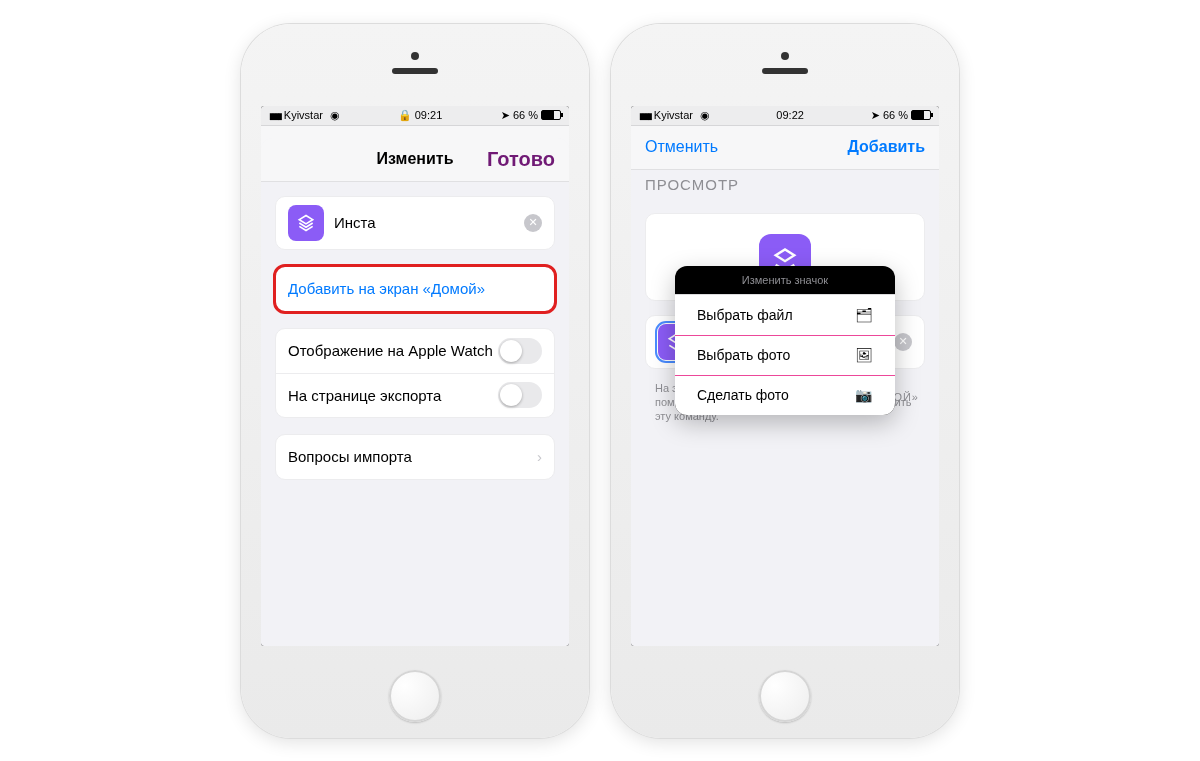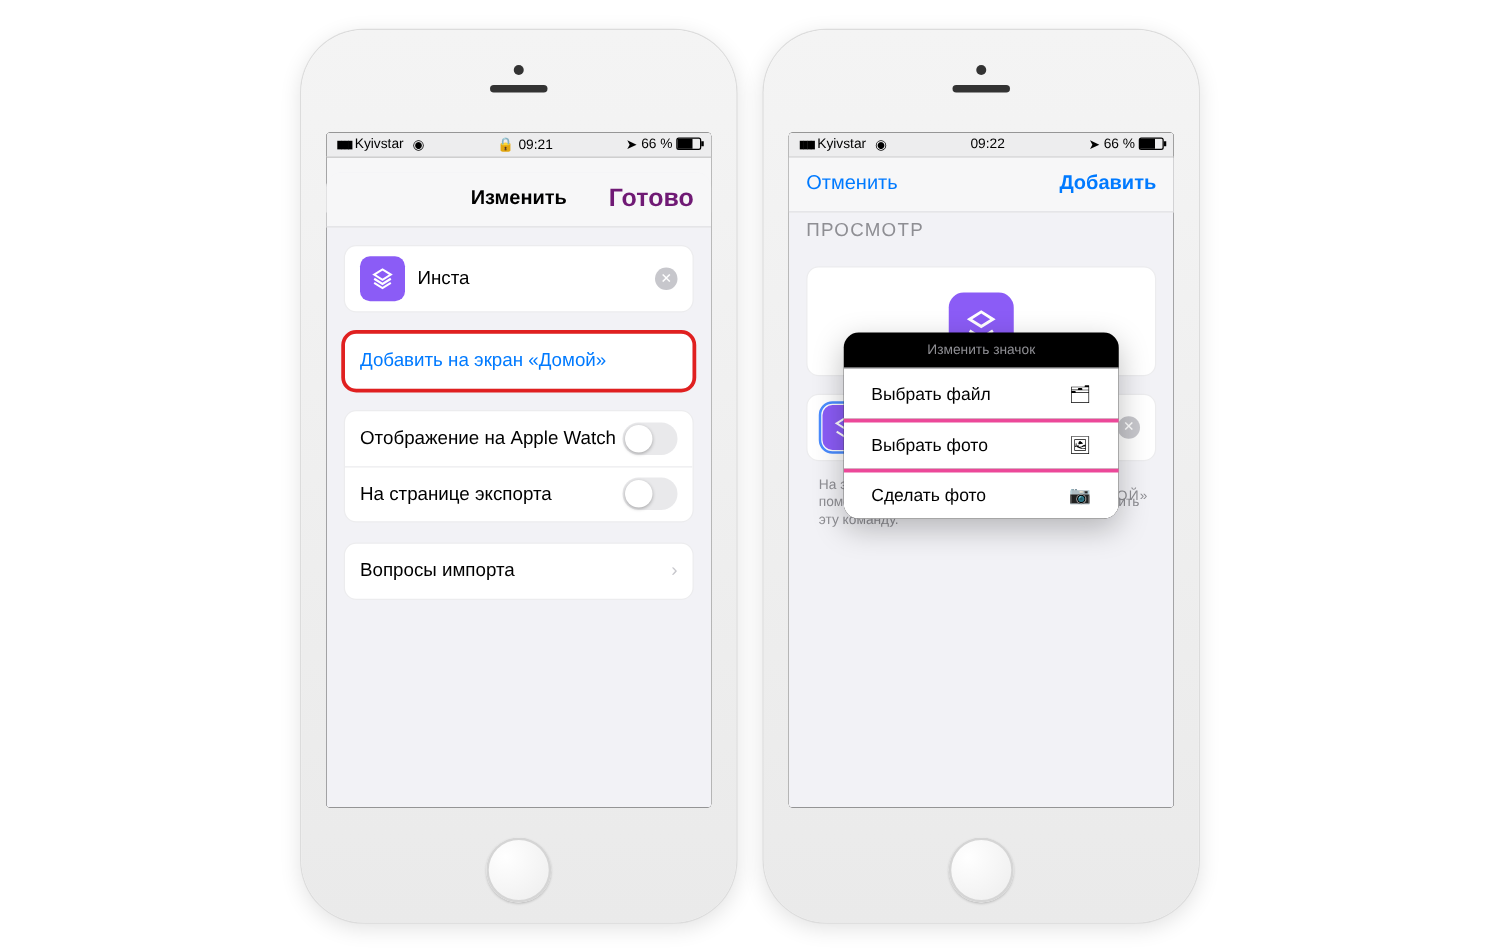--- a/index.html
+++ b/index.html
@@ -185,21 +185,21 @@
     z-index:5;
   }
   .popover .hdr{
     font-size:11px;color:#8e8e93;text-align:center;padding:8px 0;
     border-bottom:1px solid #dcdcde;
   }
   .popover .row{
     height:40px;display:flex;align-items:center;justify-content:space-between;
     padding:0 22px;font-size:14px;color:#000;background:#fff;
   }
-  .popover .row + .row{border-top:3px solid #ec4899;gap:20px;}
+  .popover .row + .row{border-top:1px solid #ec4899;gap:20px;}
   .home-label{
     position:absolute;right:20px;top:265px;
     font-size:11px;color:#8e8e93;letter-spacing:1px;
   }
   .name-cell{
     margin:0 14px 6px;background:#fff;border-radius:10px;border:1px solid #ececee;
     display:flex;align-items:center;padding:8px 12px;
   }
   .name-cell .appicon{outline:2px solid #4a8cff;outline-offset:1px;}
 </style>

